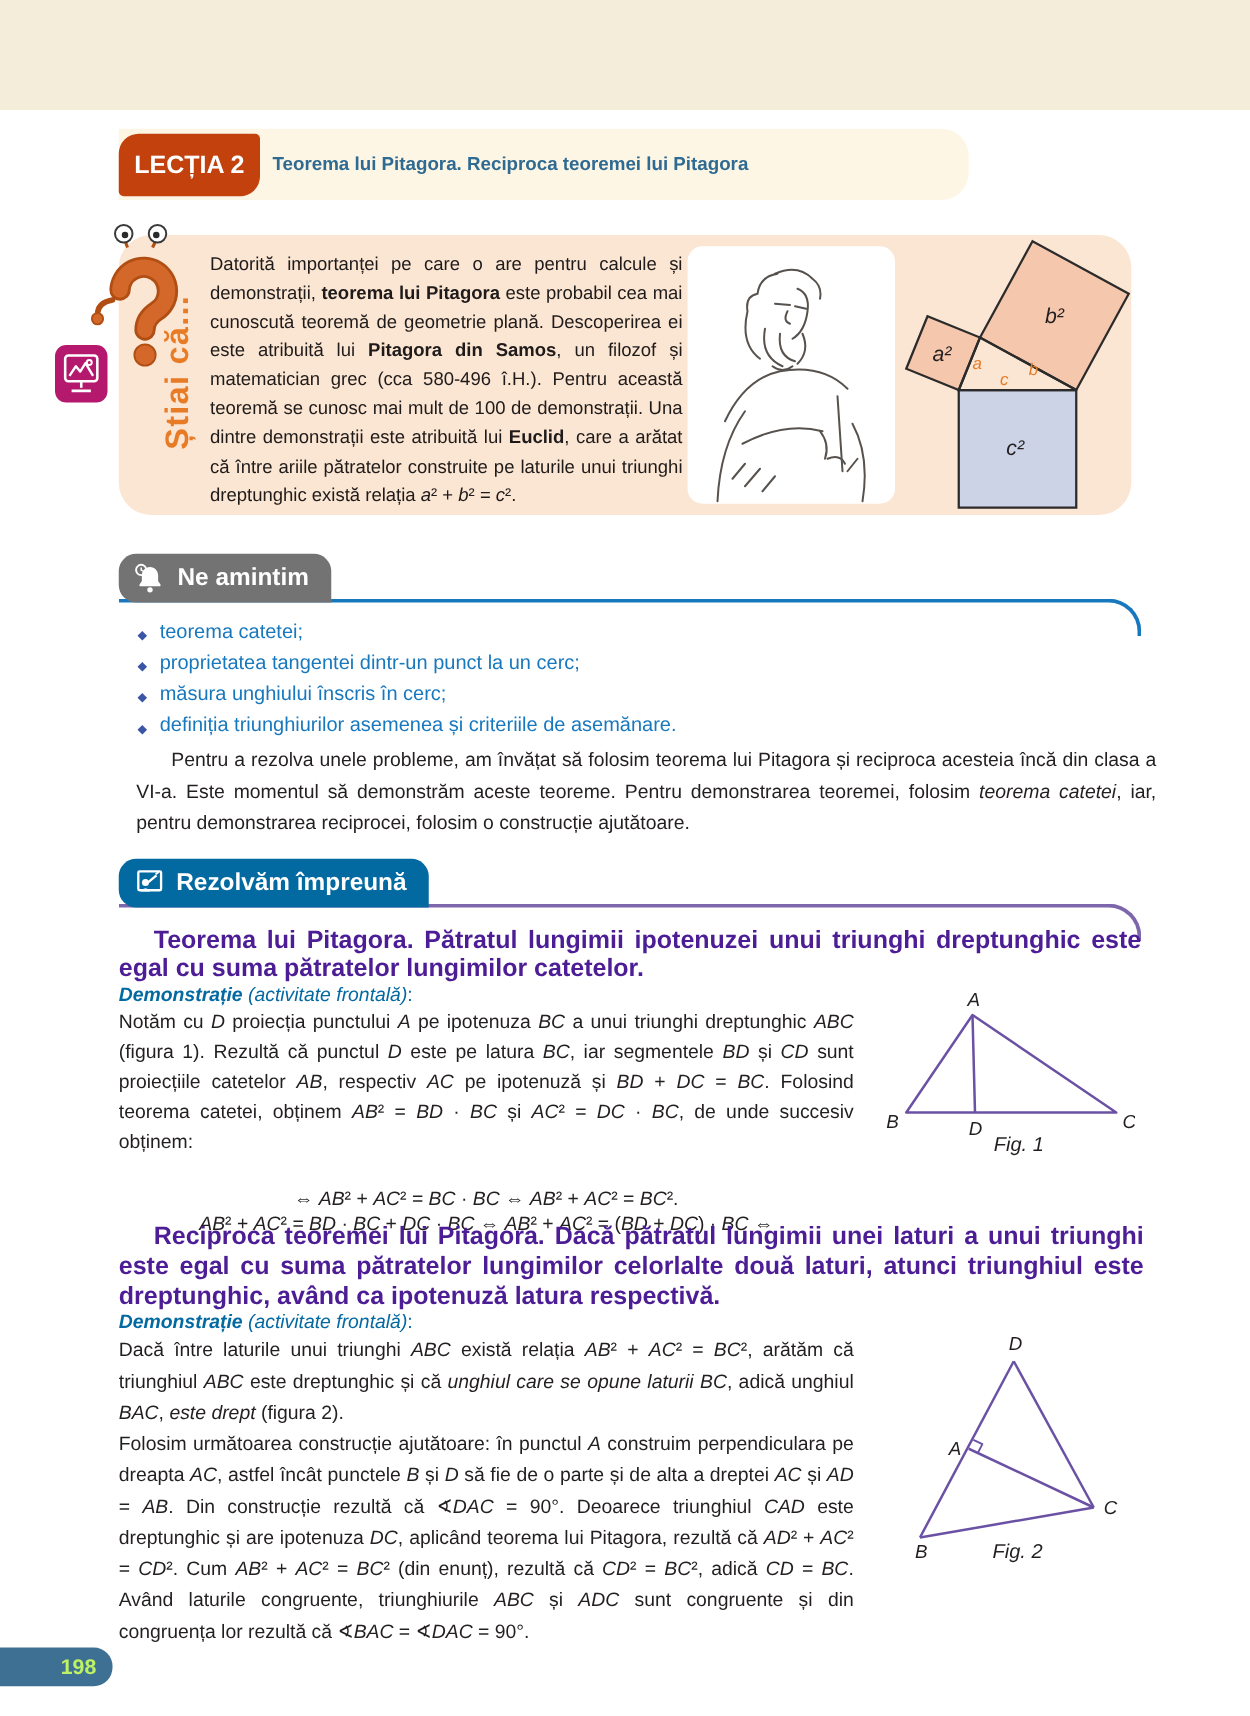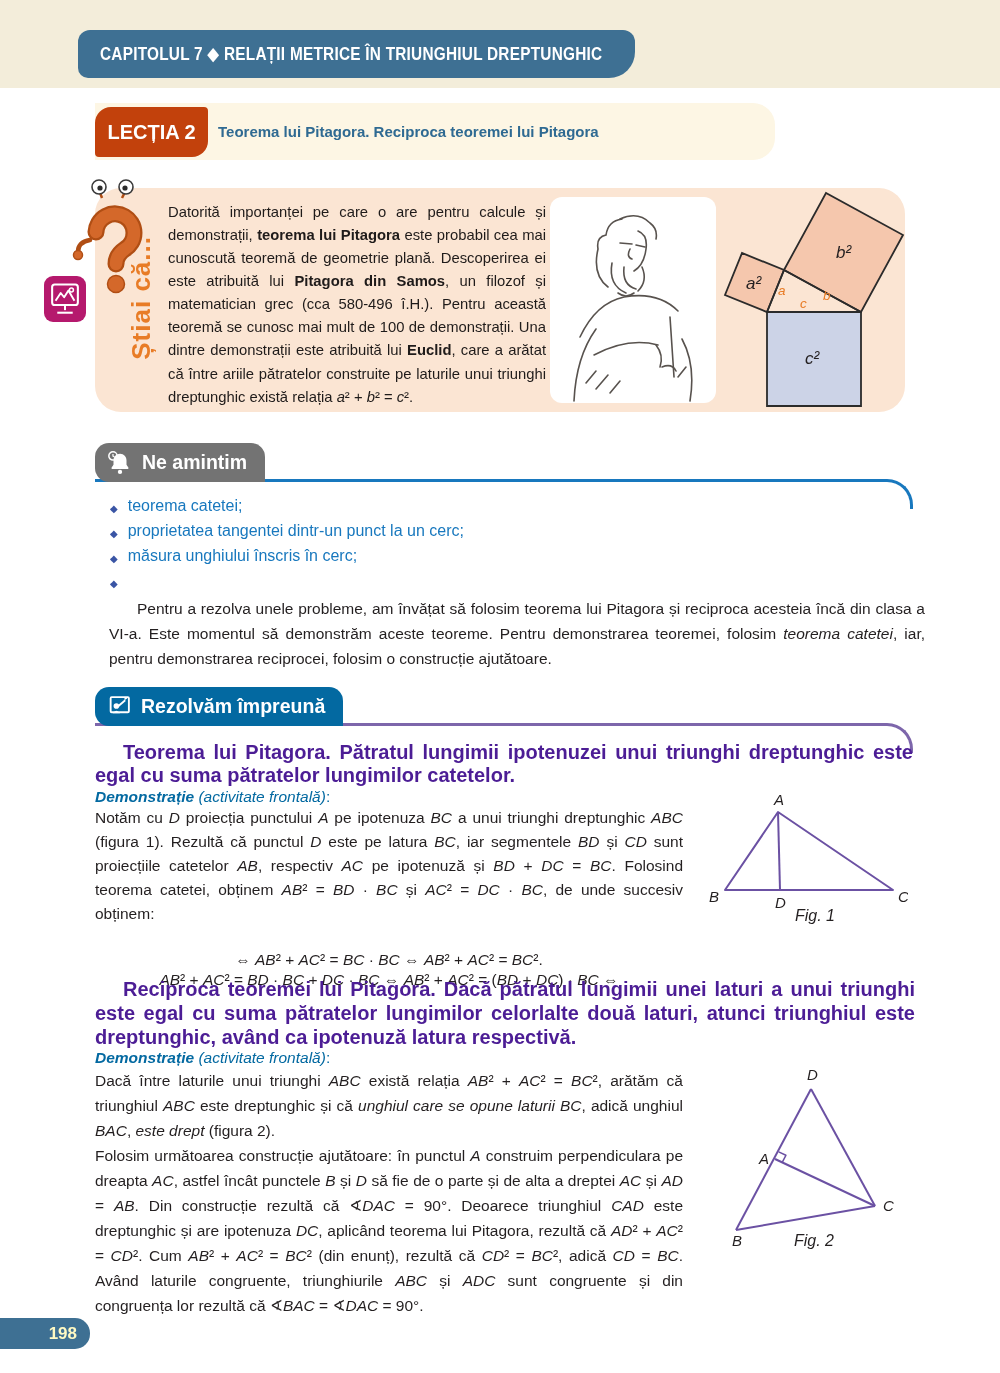--- a/index.html
+++ b/index.html
@@ -57,31 +57,28 @@
   .proof2{top:1068px;line-height:25px;}
 
   .fig1{left:703px;top:790px;}
   .fig2{left:712px;top:1058px;}
   .fig-label{font-style:italic;font-size:15px;fill:#231f20;}
   .fig-caption{font-style:italic;font-size:16px;fill:#231f20;font-weight:500;}
 
   
   .page-badge{left:0;top:1318px;width:90px;height:31px;background:#3e7093;border-radius:0 15px 15px 0;
               display:flex;align-items:center;justify-content:flex-end;padding-right:13px;box-sizing:border-box;
-              color:#fef9c3;font-weight:bold;font-size:17px;}
+              color:#bef264;font-weight:bold;font-size:17px;}
 </style>
 </head>
 <body>
 
 <div class="page">
 
   <div class="abs top-band"></div>
-  <div class="abs chapter-bar">
-    <span>CAPITOLUL 7 ◆ RELAȚII METRICE ÎN TRIUNGHIUL DREPTUNGHIC</span>
-  </div>
 
   <div class="abs lesson-strip"></div>
   <div class="abs lesson-badge">LECȚIA 2</div>
   <div class="abs lesson-title">Teorema lui Pitagora. Reciproca teoremei lui Pitagora</div>
 
   <div class="abs know-box"></div>
 
   <svg class="abs" style="left:66px;top:178px" width="102" height="120" viewBox="0 0 102 120">
     <line x1="36" y1="20" x2="33" y2="12" stroke="#b04e14" stroke-width="2.5"></line>
     <line x1="56" y1="20" x2="60" y2="12" stroke="#b04e14" stroke-width="2.5"></line>
@@ -167,20 +164,21 @@
     <div class="li">
         <span class="bullet">◆</span>
         <span class="li-text">proprietatea tangentei dintr-un punct la un cerc;</span>
       </div>
     <div class="li">
         <span class="bullet">◆</span>
         <span class="li-text">măsura unghiului înscris în cerc;</span>
       </div>
     <div class="li">
         <span class="bullet">◆</span>
+        <span class="li-text">definiția triunghiurilor asemenea și criteriile de asemănare.</span>
       </div>
   </div>
 
   <div class="abs intro-para">Pentru a rezolva unele probleme, am învățat să folosim teorema lui Pitagora și reciproca acesteia încă din clasa a VI-a. Este momentul să demonstrăm aceste teoreme. Pentru demonstrarea teoremei, folosim <i>teorema catetei</i>, iar, pentru demonstrarea reciprocei, folosim o construcție ajutătoare.</div>
 
   <div class="abs rule-purple"></div>
   <div class="abs sec-badge badge-purple">
     <svg width="25" height="25" viewBox="0 0 24 24">
       <rect x="3.5" y="3" width="17.5" height="14.5" rx="1" fill="none" stroke="#fff" stroke-width="1.8"></rect>
       <circle cx="9" cy="11.5" r="2.7" fill="#fff"></circle>

